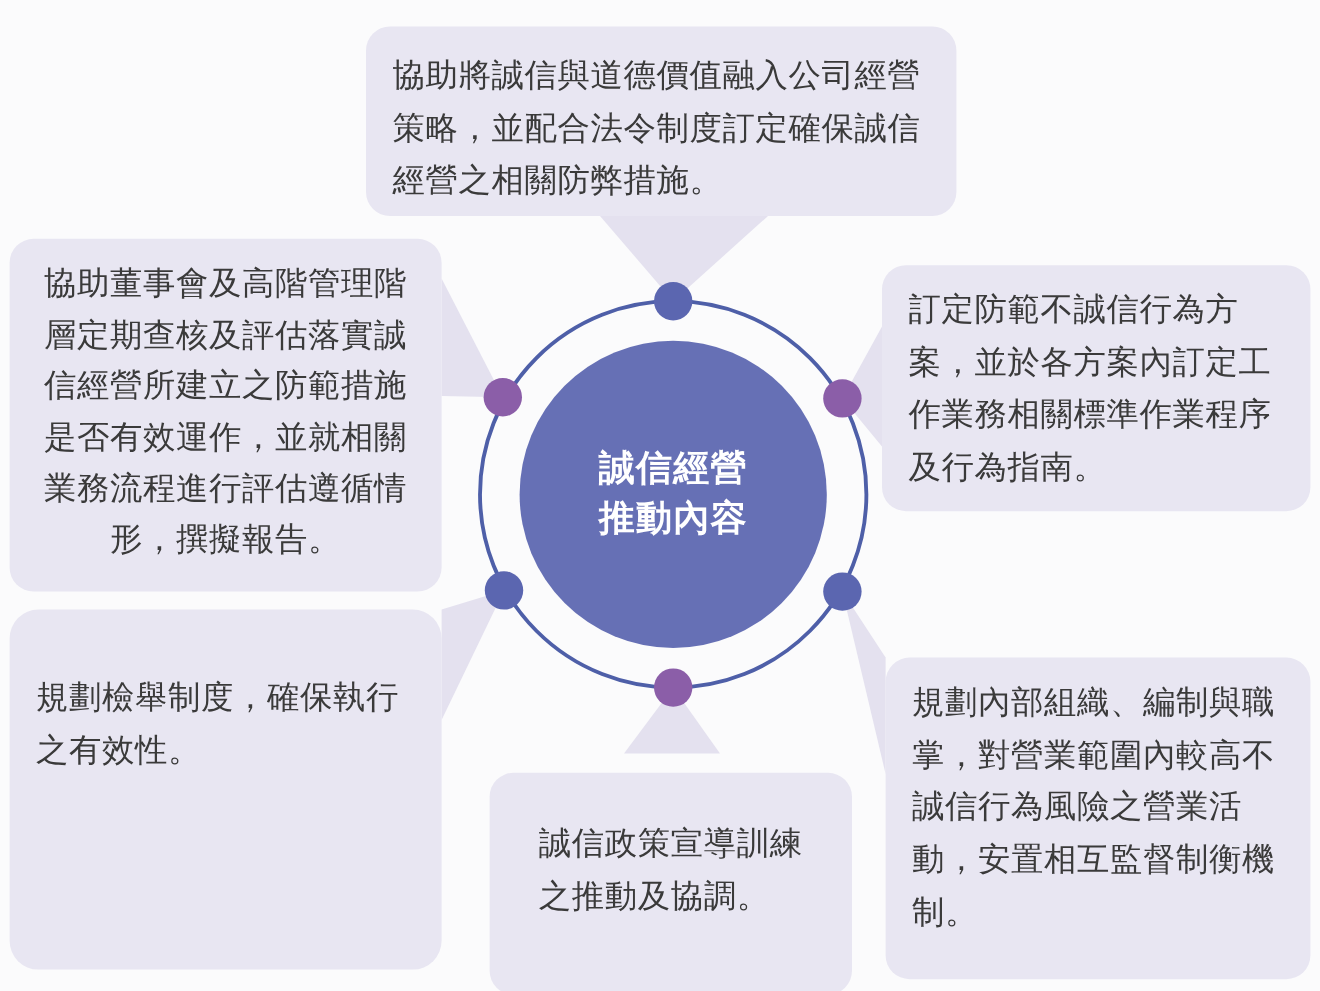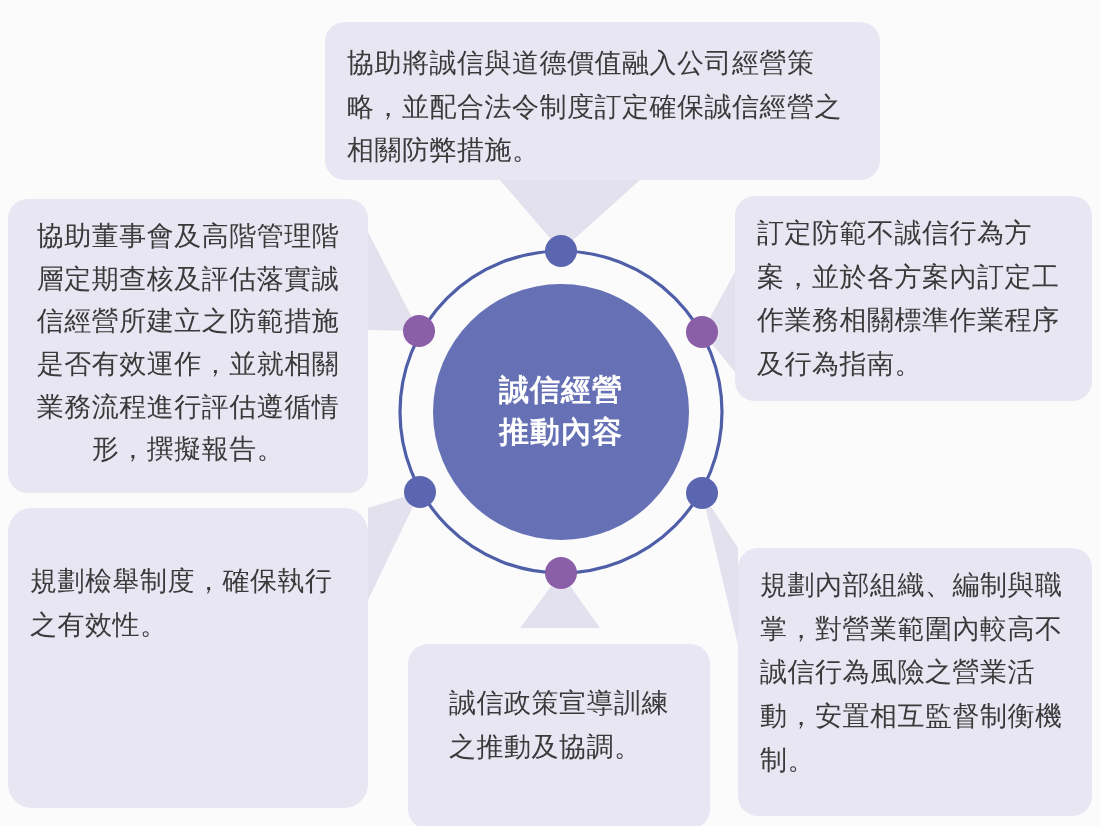--- a/index.html
+++ b/index.html
@@ -36,21 +36,21 @@
     color: #3a3a3a;
     font-size: 27px;
     line-height: 1.62;
     letter-spacing: 0.5px;
     padding: 16px 22px;
     white-space: pre-wrap;
   }
   .callout.tight { line-height: 1.58; text-align: center; }
 
   
-  #box-top        { left: 305px;  top: 22px;   width: 555px; height: 158px; padding-top: 20px; margin-left: 20px; }
+  #box-top        { left: 305px;  top: 22px;   width: 492px; height: 158px; padding-top: 20px; }
   #box-upper-left { left: 8px;    top: 199px;  width: 360px; height: 294px; }
   #box-upper-right{ left: 735px;  top: 196px;  width: 357px; height: 205px; }
   #box-lower-left { left: 8px;    top: 508px;  width: 360px; height: 300px; padding-top: 52px; border-radius: 24px; }
   #box-bottom     { left: 408px;  top: 644px;  width: 302px; height: 185px; padding: 38px 26px 0 41px; }
   #box-lower-right{ left: 738px;  top: 548px;  width: 354px; height: 268px; }
 </style>
 </head>
 <body>
 
 <div id="stage" style="background: rgb(251, 251, 252);">
@@ -80,21 +80,21 @@
     </g>
 
     <text x="561" y="400" text-anchor="middle" fill="#ffffff" font-family="Liberation Sans, DejaVu Sans, sans-serif" font-size="30" font-weight="bold" letter-spacing="1">誠信經營</text>
     <text x="561" y="442" text-anchor="middle" fill="#ffffff" font-family="Liberation Sans, DejaVu Sans, sans-serif" font-size="30" font-weight="bold" letter-spacing="1">推動內容</text>
   </svg>
 
   <div class="callout" id="box-top" style="background: rgb(232, 230, 242); color: rgb(58, 58, 58);">協助將誠信與道德價值融入公司經營策略，並配合法令制度訂定確保誠信經營之相關防弊措施。</div>
 
   <div class="callout tight" id="box-upper-left" style="background: rgb(232, 230, 242); color: rgb(58, 58, 58);">協助董事會及高階管理階層定期查核及評估落實誠信經營所建立之防範措施是否有效運作，並就相關業務流程進行評估遵循情形，撰擬報告。</div>
 
-  <div class="callout" id="box-upper-right" style="background: rgb(232, 230, 242); color: rgb(58, 58, 58);">訂定防範不誠信行為方案，並於各方案內訂定工作業務相關標準作業程序及行為指南。</div>
+  <div class="callout" id="box-upper-right" style="background: rgb(232, 230, 242); color: rgb(58, 58, 58); margin-top: 25px;">訂定防範不誠信行為方案，並於各方案內訂定工作業務相關標準作業程序及行為指南。</div>
 
   <div class="callout" id="box-lower-left" style="background: rgb(232, 230, 242); color: rgb(58, 58, 58);">規劃檢舉制度，確保執行之有效性。</div>
 
   <div class="callout" id="box-bottom" style="background: rgb(232, 230, 242); color: rgb(58, 58, 58);">誠信政策宣導訓練之推動及協調。</div>
 
   <div class="callout" id="box-lower-right" style="background: rgb(232, 230, 242); color: rgb(58, 58, 58);">規劃內部組織、編制與職掌，對營業範圍內較高不誠信行為風險之營業活動，安置相互監督制衡機制。</div>
 
 </div>
 
 </body></html>

